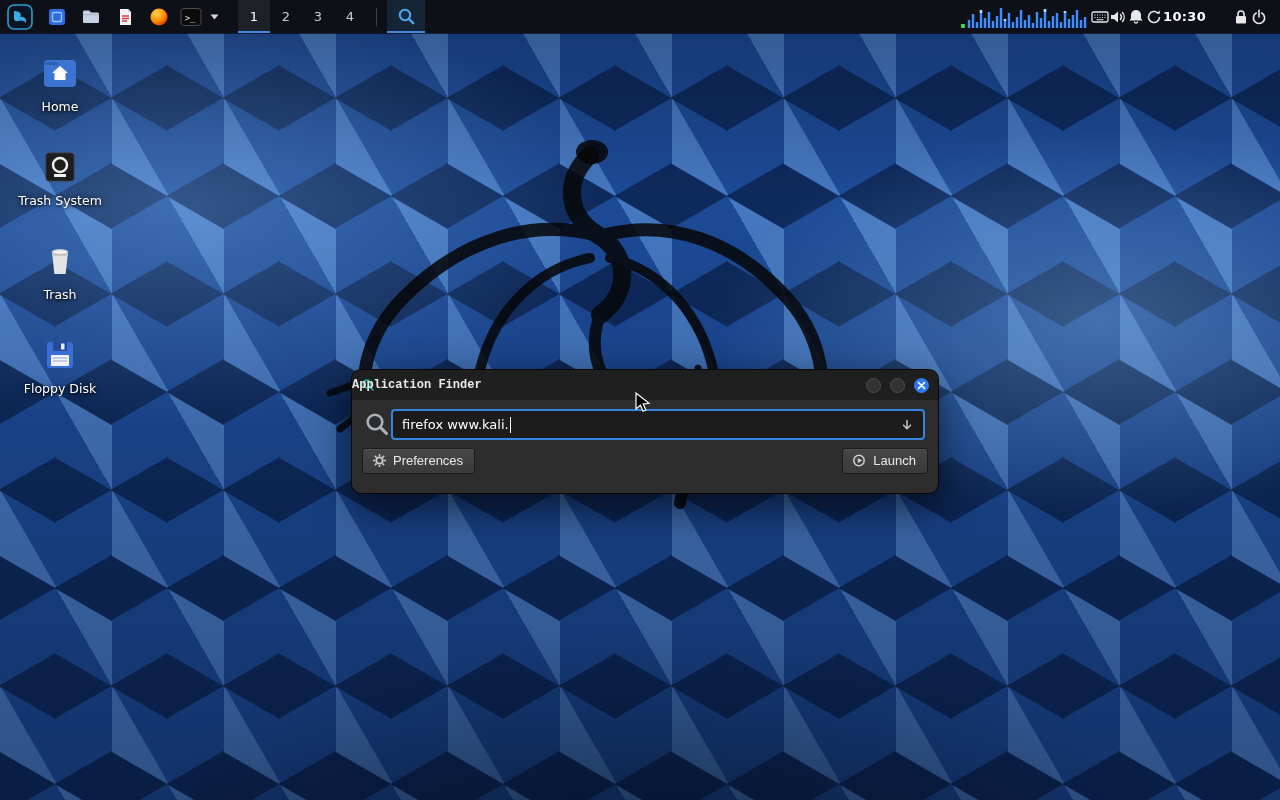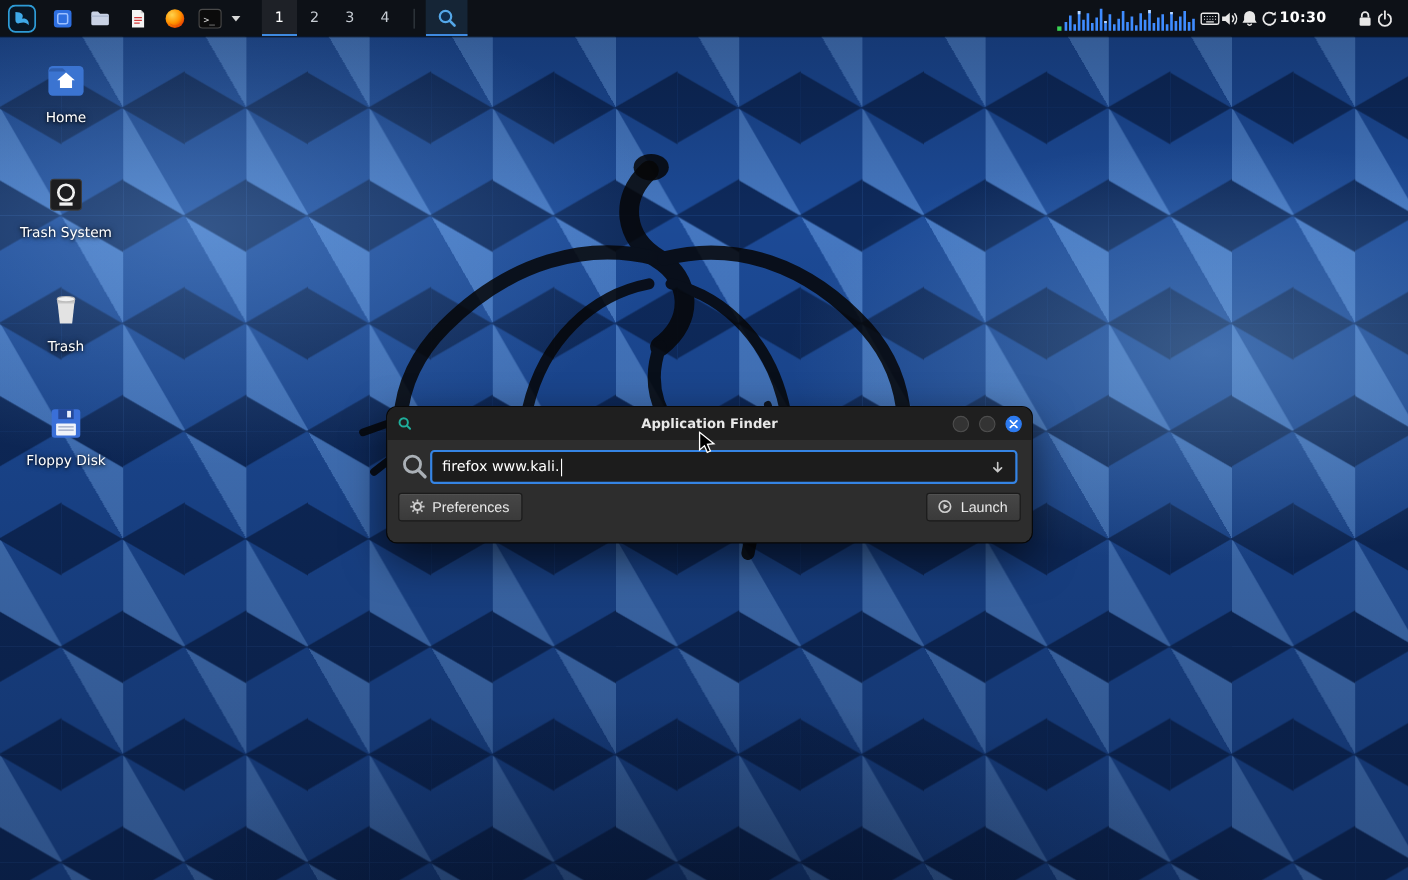--- a/index.html
+++ b/index.html
@@ -43,36 +43,36 @@
   .ws-group{ display:flex; margin-left:16px; }
   .ws{ width:32px; color:#c7cdd4; font-size:13px; cursor:default; }
   .ws.active{ color:#fff; background:rgba(255,255,255,.07); box-shadow:inset 0 -2px 0 #3f8ae0; }
   .p-sep{ width:1px; height:18px; background:#3a4048; align-self:center; margin:0 10px; }
   .p-task{ width:38px; background:rgba(70,140,220,.16); box-shadow:inset 0 -2px 0 #3f8ae0; }
   .p-right{ margin-left:auto; display:flex; align-items:center; padding-right:12px; }
   .clock{ color:#fff; font-size:13px; font-weight:bold; letter-spacing:.3px; }
   .gap-wide{ margin-left:26px; }
 
   
-  .desktop-icons{ position:absolute; left:14px; top:54px; z-index:5; display:flex; flex-direction:column; gap:44px; }
+  .desktop-icons{ position:absolute; left:14px; top:54px; z-index:5; display:flex; flex-direction:column; gap:34px; }
   .dicon{ width:92px; display:flex; flex-direction:column; align-items:center; gap:7px; cursor:default; }
   .dicon .lbl{ color:#fff; font-size:12.5px; text-shadow:0 1px 3px rgba(0,0,0,.95), 0 0 6px rgba(0,0,0,.6); white-space:nowrap; }
 
   
   .finder{
     position:absolute; left:352px; top:370px; width:586px; height:123px; z-index:20;
     background:#2d2d2d; border-radius:9px;
     box-shadow:0 14px 38px rgba(0,0,0,.6), 0 0 0 1px #0a0a0a;
     display:flex; flex-direction:column;
   }
   .titlebar{
     height:30px; background:#1f1f1f; border-radius:9px 9px 0 0;
     display:flex; align-items:center; padding:0 9px; position:relative;
   }
-  .title{ position:absolute; left:0; right:0; text-align:center; color:#e8e8e8; font-size:12px; font-weight:bold; pointer-events:none; }
+  .title{ position:absolute; left:0; right:0; color:#e8e8e8; font-size:12px; font-weight:bold; pointer-events:none;font-family:Liberation Mono, monospace; }
   .win-controls{ margin-left:auto; display:flex; align-items:center; gap:9px; z-index:1; }
   .wc{ width:15px; height:15px; border-radius:50%; background:#333; border:1px solid #4d4d4d; cursor:pointer; }
   .wc.close{ background:#2d7bf0; border-color:#2d7bf0; display:flex; align-items:center; justify-content:center; }
   .search-row{ display:flex; align-items:center; padding:9px 13px 5px 12px; }
   .search-input{
     flex:1; height:31px; background:#1c1c1c; border:2px solid #3584e4; border-radius:4px;
     display:flex; align-items:center; padding:0 9px; color:#fff; font-size:13px; cursor:text;
   }
   .caret{ width:1px; height:16px; background:#fff; margin-left:1px; animation:blink 1.1s steps(1) infinite; }
   @keyframes blink{ 0%,55%{opacity:1} 56%,100%{opacity:0} }

